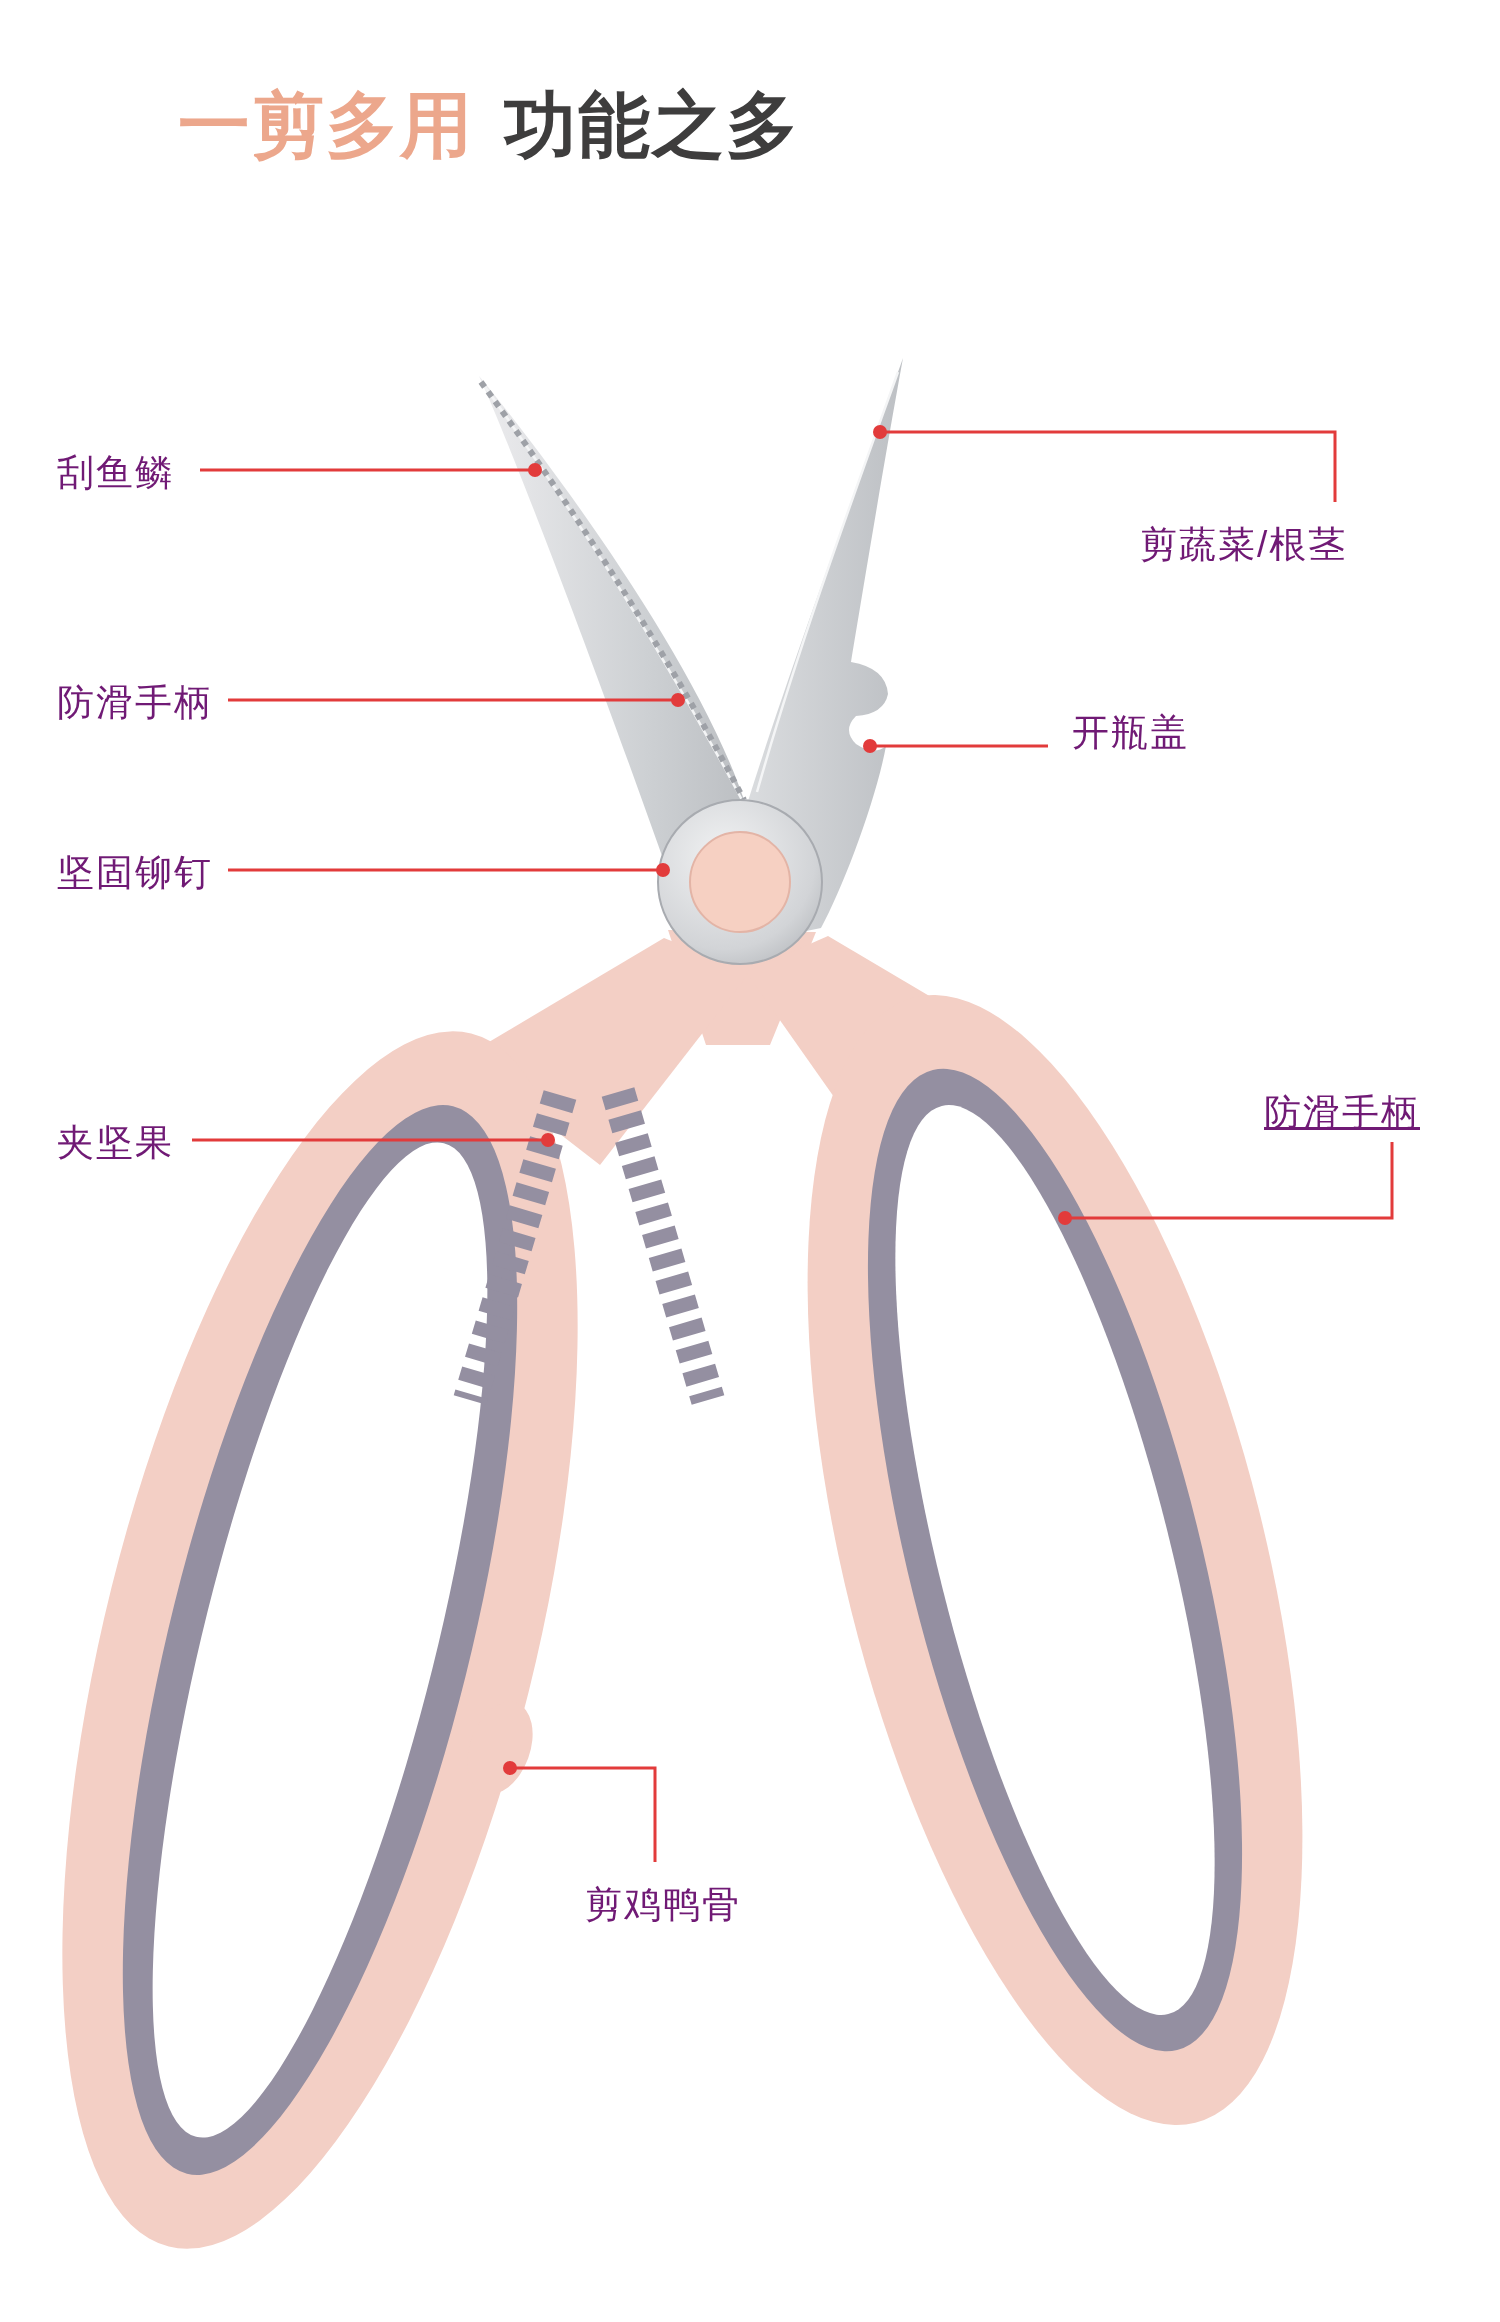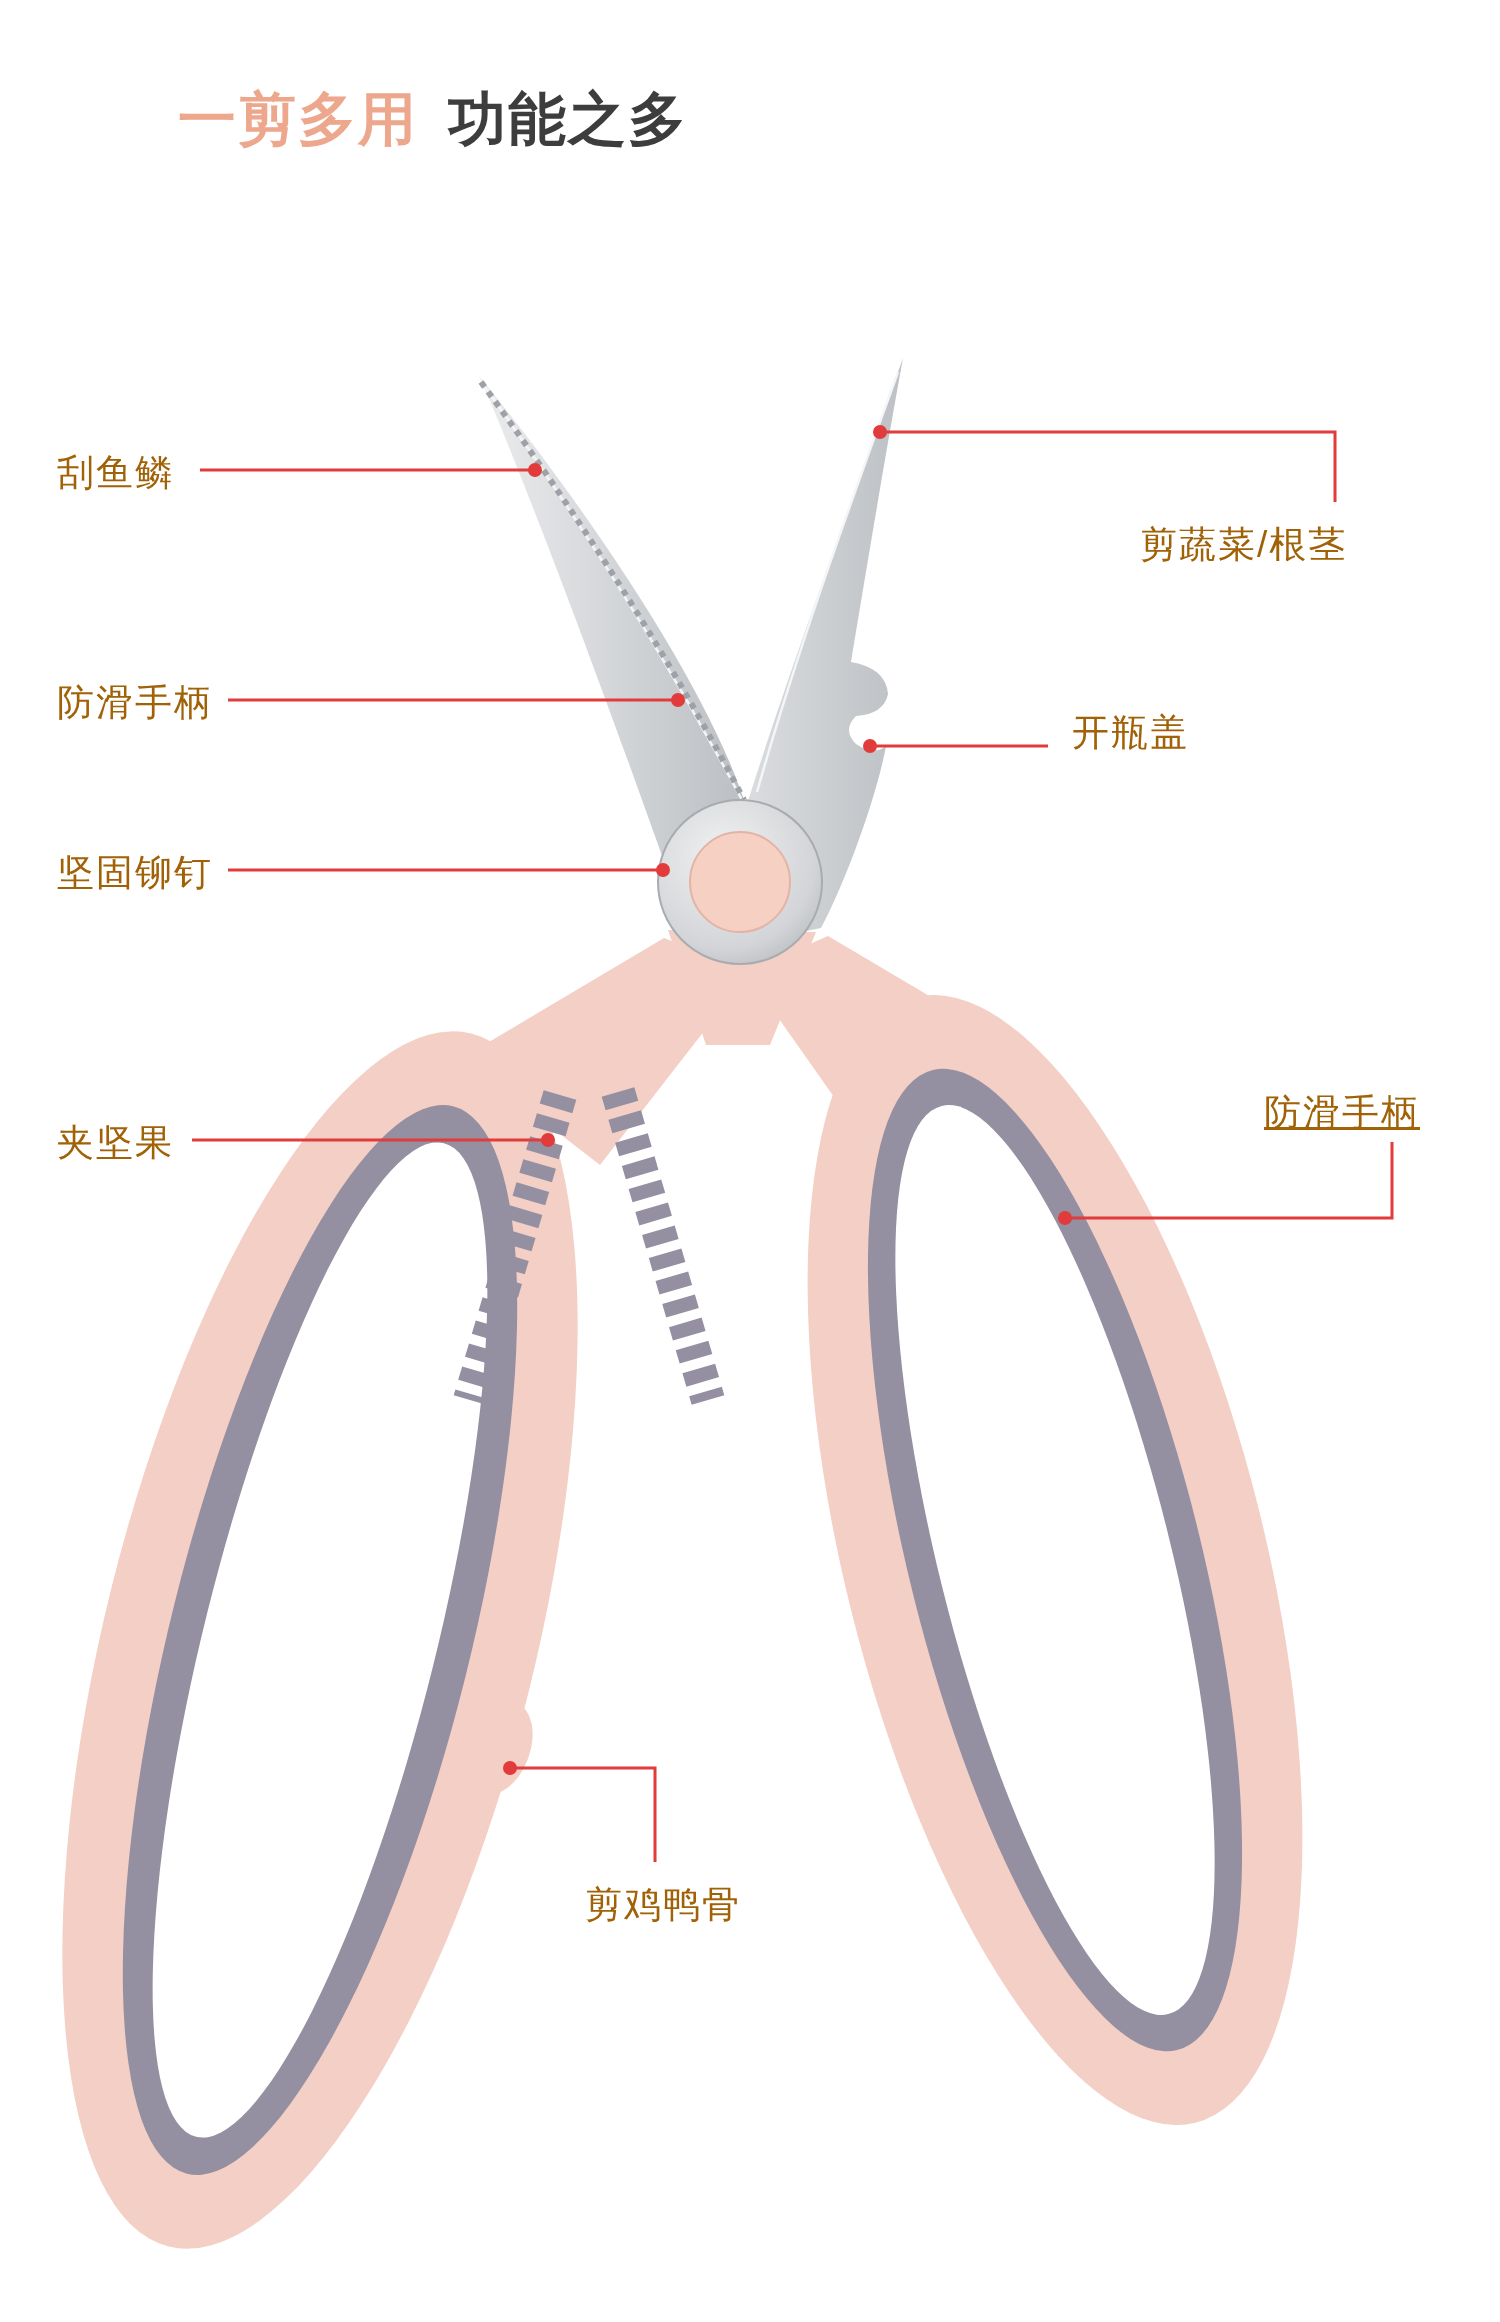--- a/index.html
+++ b/index.html
@@ -8,32 +8,32 @@
     --badge-bg:#F6CBB1;
     --handle-pink:#F3CFC5;
     --grip-gray:#948FA1;
   }
   html,body{margin:0;padding:0;background:#ffffff;}
   .stage{
     position:relative;width:1500px;height:2322px;background:#ffffff;
     font-family:"Liberation Sans","DejaVu Sans",sans-serif;overflow:hidden;
   }
   .title{
-    position:absolute;left:178px;top:47px;font-size:58px;font-weight:700;
+    position:absolute;left:178px;top:36px;font-size:72px;font-weight:700;
     line-height:1.15;white-space:nowrap;letter-spacing:2px;
   }
   .title .hl{color:var(--title-highlight);}
   .title .rest{color:#3e3d3d;margin-left:30px;}
   .badge{
     position:absolute;left:352px;top:202px;height:64px;line-height:64px;
     padding:0 46px;border-radius:34px;background:var(--badge-bg);
     color:#493f39;font-size:37px;letter-spacing:3px;white-space:nowrap;
   }
   .callout{
-    position:absolute;font-size:37px;color:#a16207;letter-spacing:2px;
+    position:absolute;font-size:37px;color:#701a75;letter-spacing:2px;
     white-space:nowrap;
   }
   svg.scissors{position:absolute;left:0;top:0;width:1500px;height:2322px;}
   .leader{stroke:var(--accent-red);stroke-width:3;fill:none;}
   .dot{fill:var(--accent-red);}
   .handle-pink{fill:var(--handle-pink);}
   .grip-gray{fill:var(--grip-gray);}
   .hole{fill:#ffffff;}
   .teeth{stroke:var(--grip-gray);stroke-width:34;stroke-dasharray:14 10;fill:none;}
   .serr{stroke:#9ea1a7;stroke-width:6;stroke-dasharray:6 6;fill:none;}

